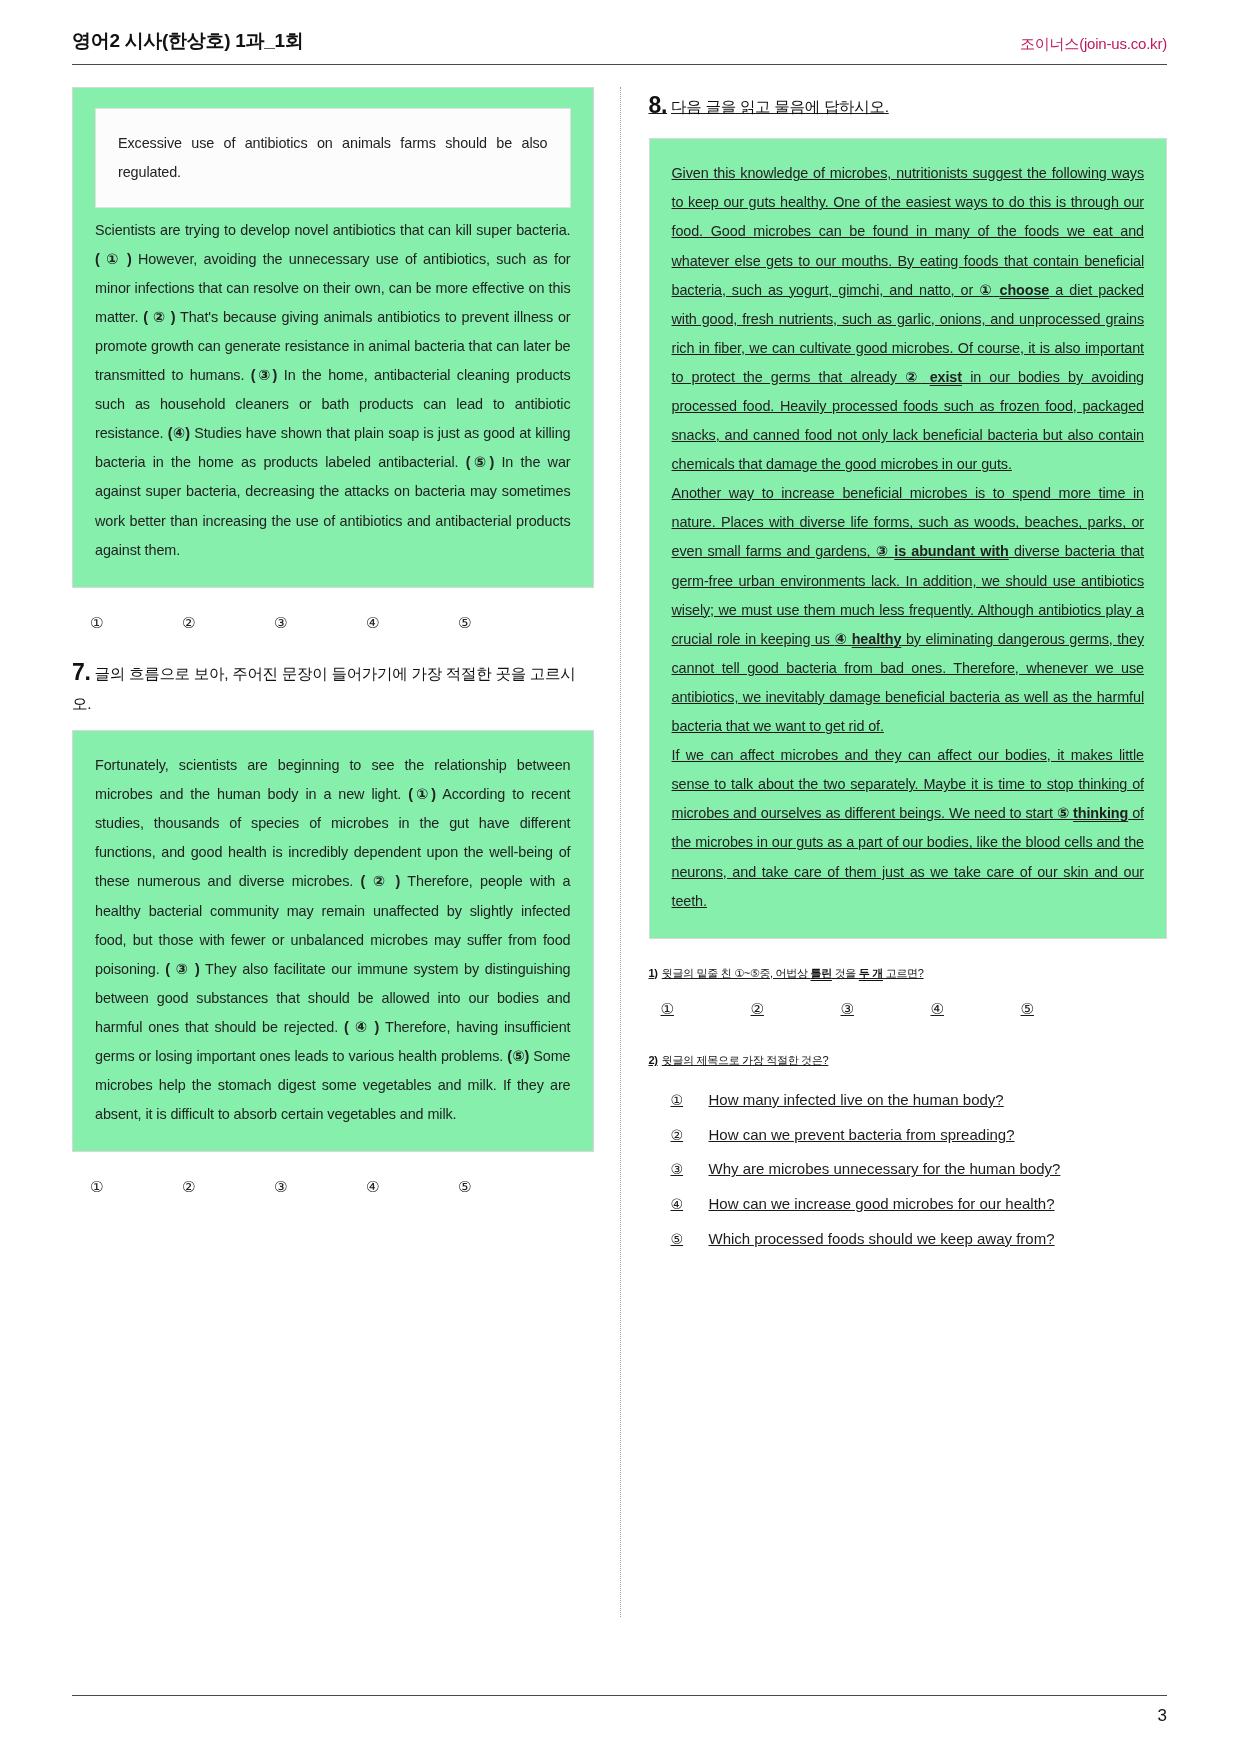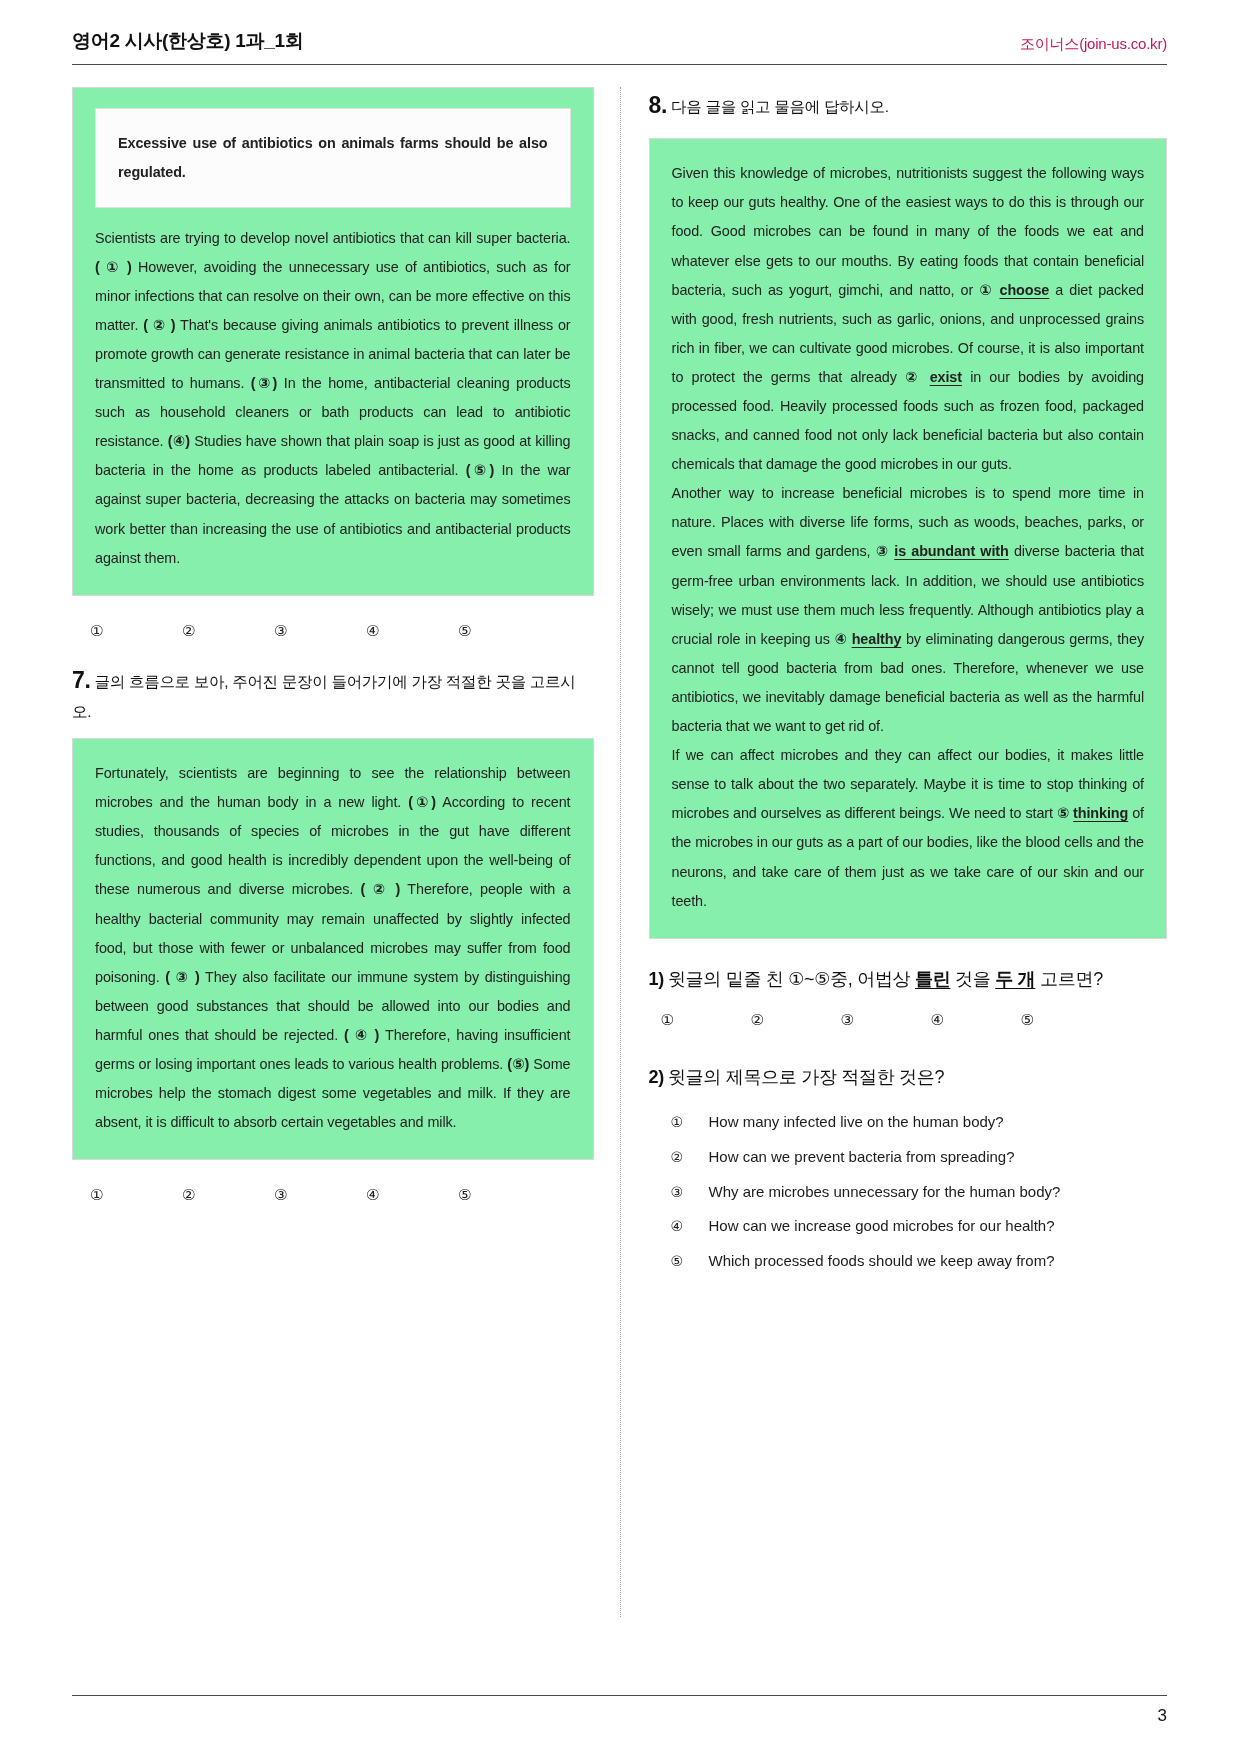--- a/index.html
+++ b/index.html
@@ -38,20 +38,21 @@
     height: 1530px;
   }
   .col {
     width: 50%;
     padding-right: 26px;
     position: relative;
   }
   .col.right {
     padding-right: 0; padding-left: 28px;
     border-left: 1px dotted #999;
+    text-decoration: underline;
   }
   
   .q-head {
     font-size: 15.5px; line-height: 1.62; letter-spacing: -0.3px;
     color: #111; margin-bottom: 14px;
   }
   .q-num {
     font-size: 23px; font-weight: bold; margin-right: 4px;
     vertical-align: -1px;
   }
@@ -59,22 +60,21 @@
 
   .passage-box {
     border: 1px solid #d8d8d8;
     background: #86efac;
     padding: 20px 22px 22px 22px;
   }
   .inset-box {
     border: 1px solid #e0e0e0;
     background: #fcfcfc;
     padding: 20px 22px;
-    margin-bottom: 16px;
-    font-weight: bold;
+    margin-bottom: 8px;
   }
   .ptext {
     font-size: 14.4px;
     line-height: 2.02;
     text-align: justify;
     text-justify: inter-word;
     letter-spacing: -0.1px;
     color: #222;
     margin: 0;
   }
@@ -91,21 +91,21 @@
     color: #222;
   }
   .answer-row span {
     width: 92px;
     display: inline-block;
   }
 
   
   .subq {
     margin-top: 26px;
-    font-size: 18px; letter-spacing: -0.3px;
+    font-size: 11px; letter-spacing: -0.3px;
     line-height: 1.6; color: #111;
   }
   .subq .sn { font-weight: bold; margin-right: 4px; }
   .subq .bold-ul { font-weight: bold; text-decoration: underline; text-underline-offset: 3px; }
   .subq-answer-row {
     display: flex;
     margin: 18px 0 0 12px;
     font-size: 15px;
   }
   .subq-answer-row span { width: 90px; display: inline-block; }

